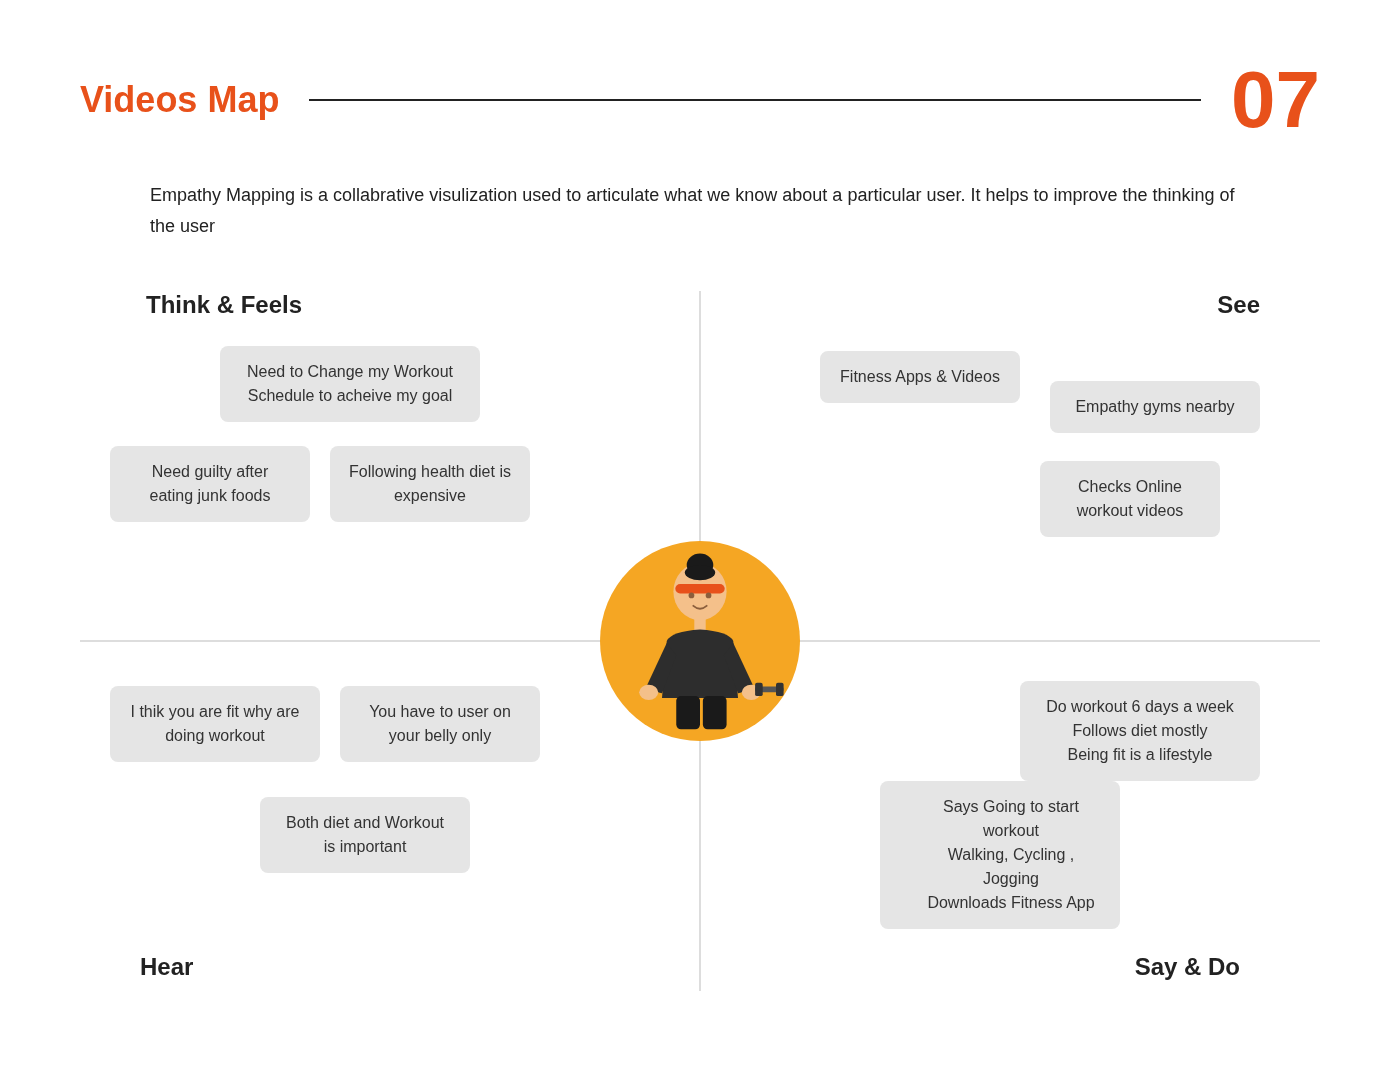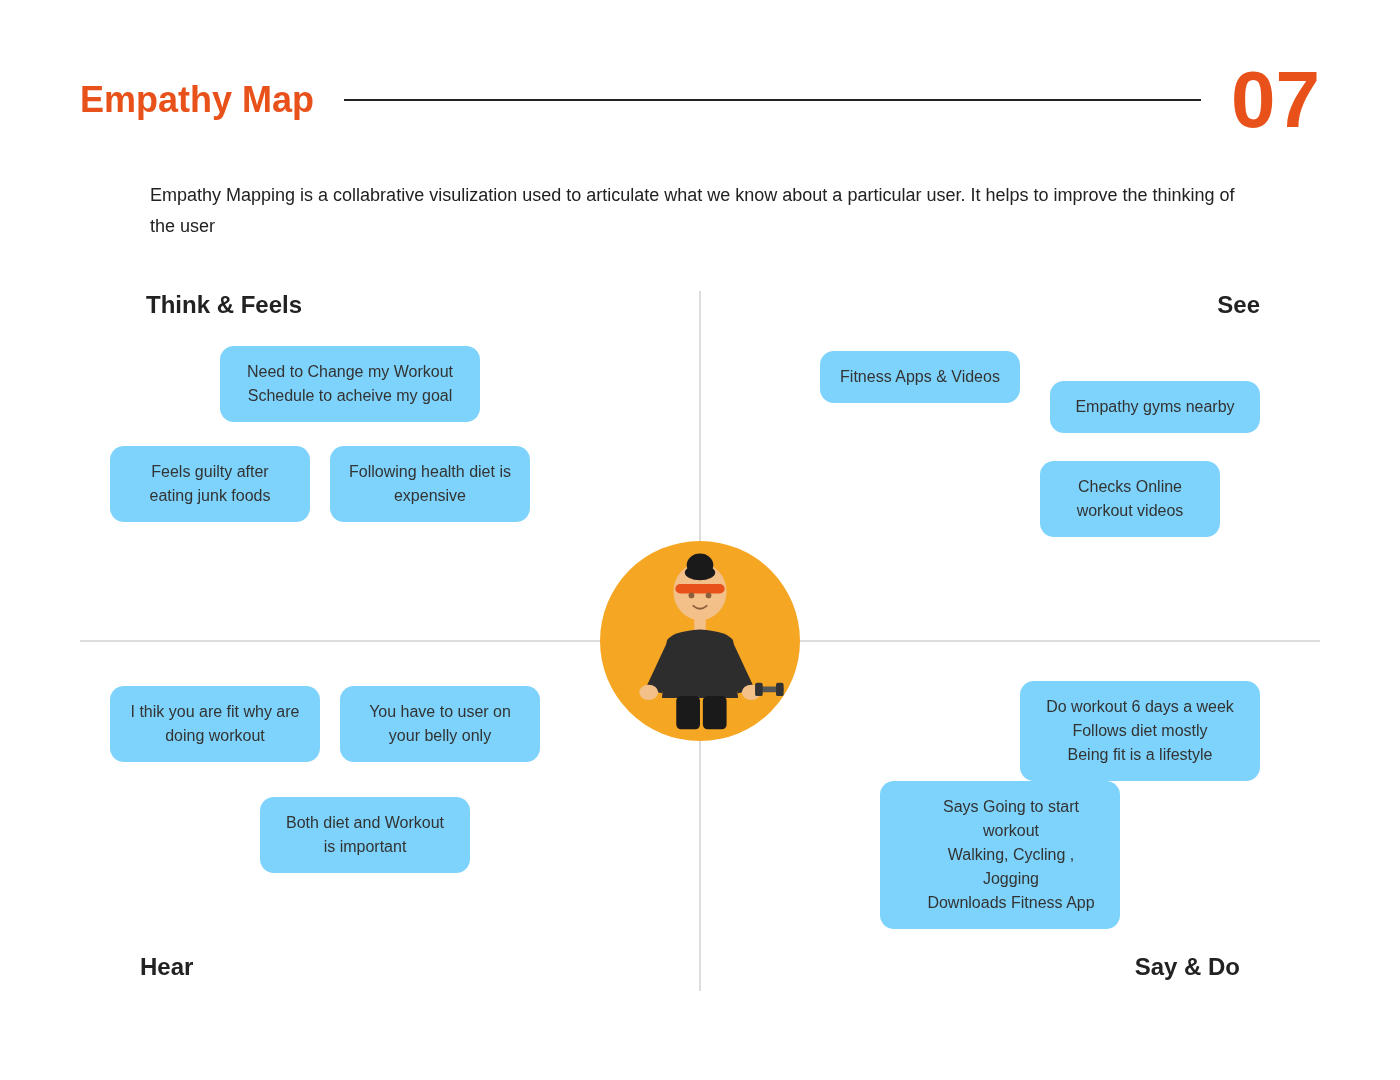--- a/index.html
+++ b/index.html
@@ -106,22 +106,22 @@
       z-index: 10;
       display: flex;
       align-items: center;
       justify-content: center;
       overflow: hidden;
     }
 
     
     .card {
       position: absolute;
-      background: #7dd3fc;
-      border-radius: 14px;
+      background: #e5e5e5;
+      border-radius: 8px;
       padding: 14px 18px;
       font-size: 16px;
       color: #333;
       text-align: center;
       line-height: 1.5;
     }
 
     
     .card-change-workout { top: 55px; left: 140px; width: 260px; }
     .card-feels-guilty { top: 155px; left: 30px; width: 200px; }
@@ -146,21 +146,21 @@
       width: 170px;
       height: 190px;
     }
   </style>
 </head>
 <body>
 
 <div class="page">
 
   <div class="header">
-    <div class="header-title">Empathy Map</div>
+    <div class="header-title">Videos Map</div>
     <div class="header-line"></div>
     <div class="header-number">07</div>
   </div>
 
   <div class="description">Empathy Mapping is a collabrative  visulization used to articulate what we know about a particular user. It helps to improve the thinking of the user</div>
 
   <div class="empathy-container">
 
     <div class="h-line"></div>
     <div class="v-line"></div>
@@ -198,21 +198,21 @@
         <rect x="143" y="148" width="30" height="6" rx="3" fill="#555"></rect>
         <rect x="143" y="144" width="8" height="14" rx="2" fill="#333"></rect>
         <rect x="165" y="144" width="8" height="14" rx="2" fill="#333"></rect>
 
         <rect x="60" y="158" width="25" height="35" rx="5" fill="#1a1a1a"></rect>
         <rect x="88" y="158" width="25" height="35" rx="5" fill="#1a1a1a"></rect>
       </svg>
     </div>
 
     <div class="card card-change-workout">Need to Change my Workout Schedule to acheive my goal</div>
-    <div class="card card-feels-guilty">Feels guilty after eating junk  foods</div>
+    <div class="card card-feels-guilty">Need guilty after eating junk  foods</div>
     <div class="card card-thik-fit">I thik you are fit why are doing workout</div>
 
     <div class="card card-health-diet">Following health diet is expensive</div>
     <div class="card card-belly">You have to user on your belly only</div>
     <div class="card card-both-diet">Both diet and Workout is important</div>
 
     <div class="card card-fitness-apps">Fitness Apps &amp; Videos</div>
     <div class="card card-checkout-gyms">Empathy gyms nearby</div>
     <div class="card card-online-workout">Checks Online workout videos</div>
 

